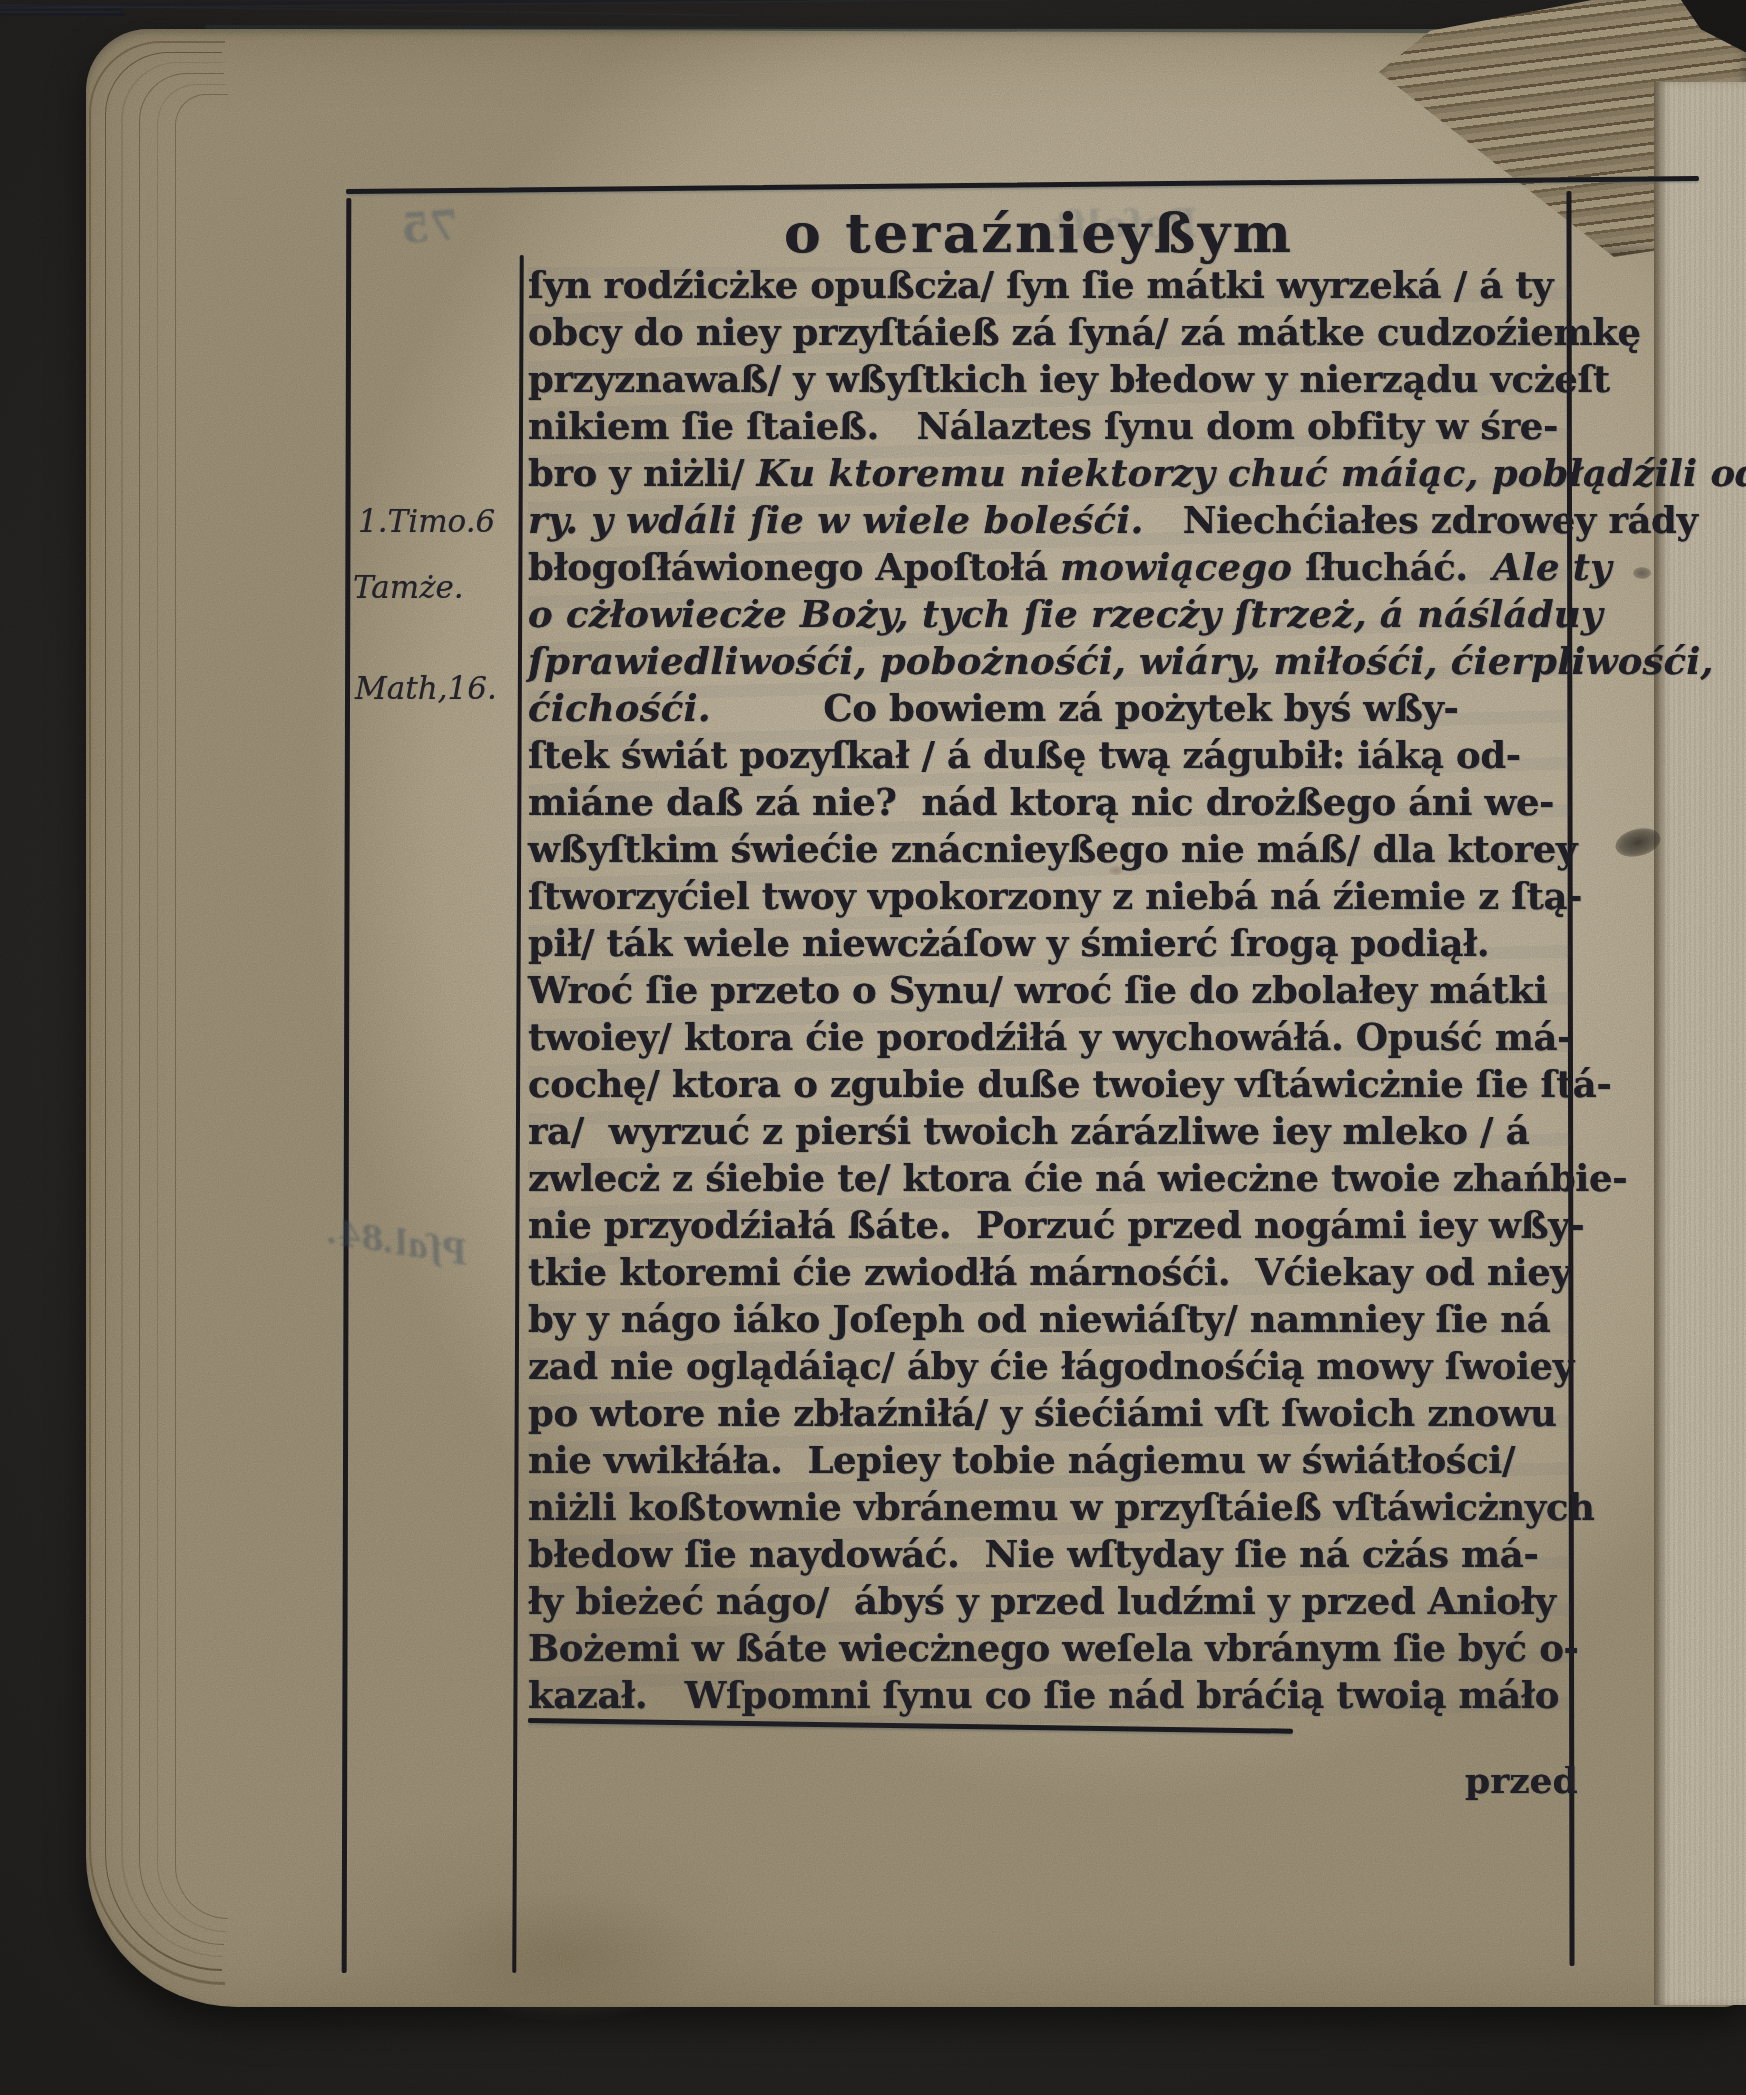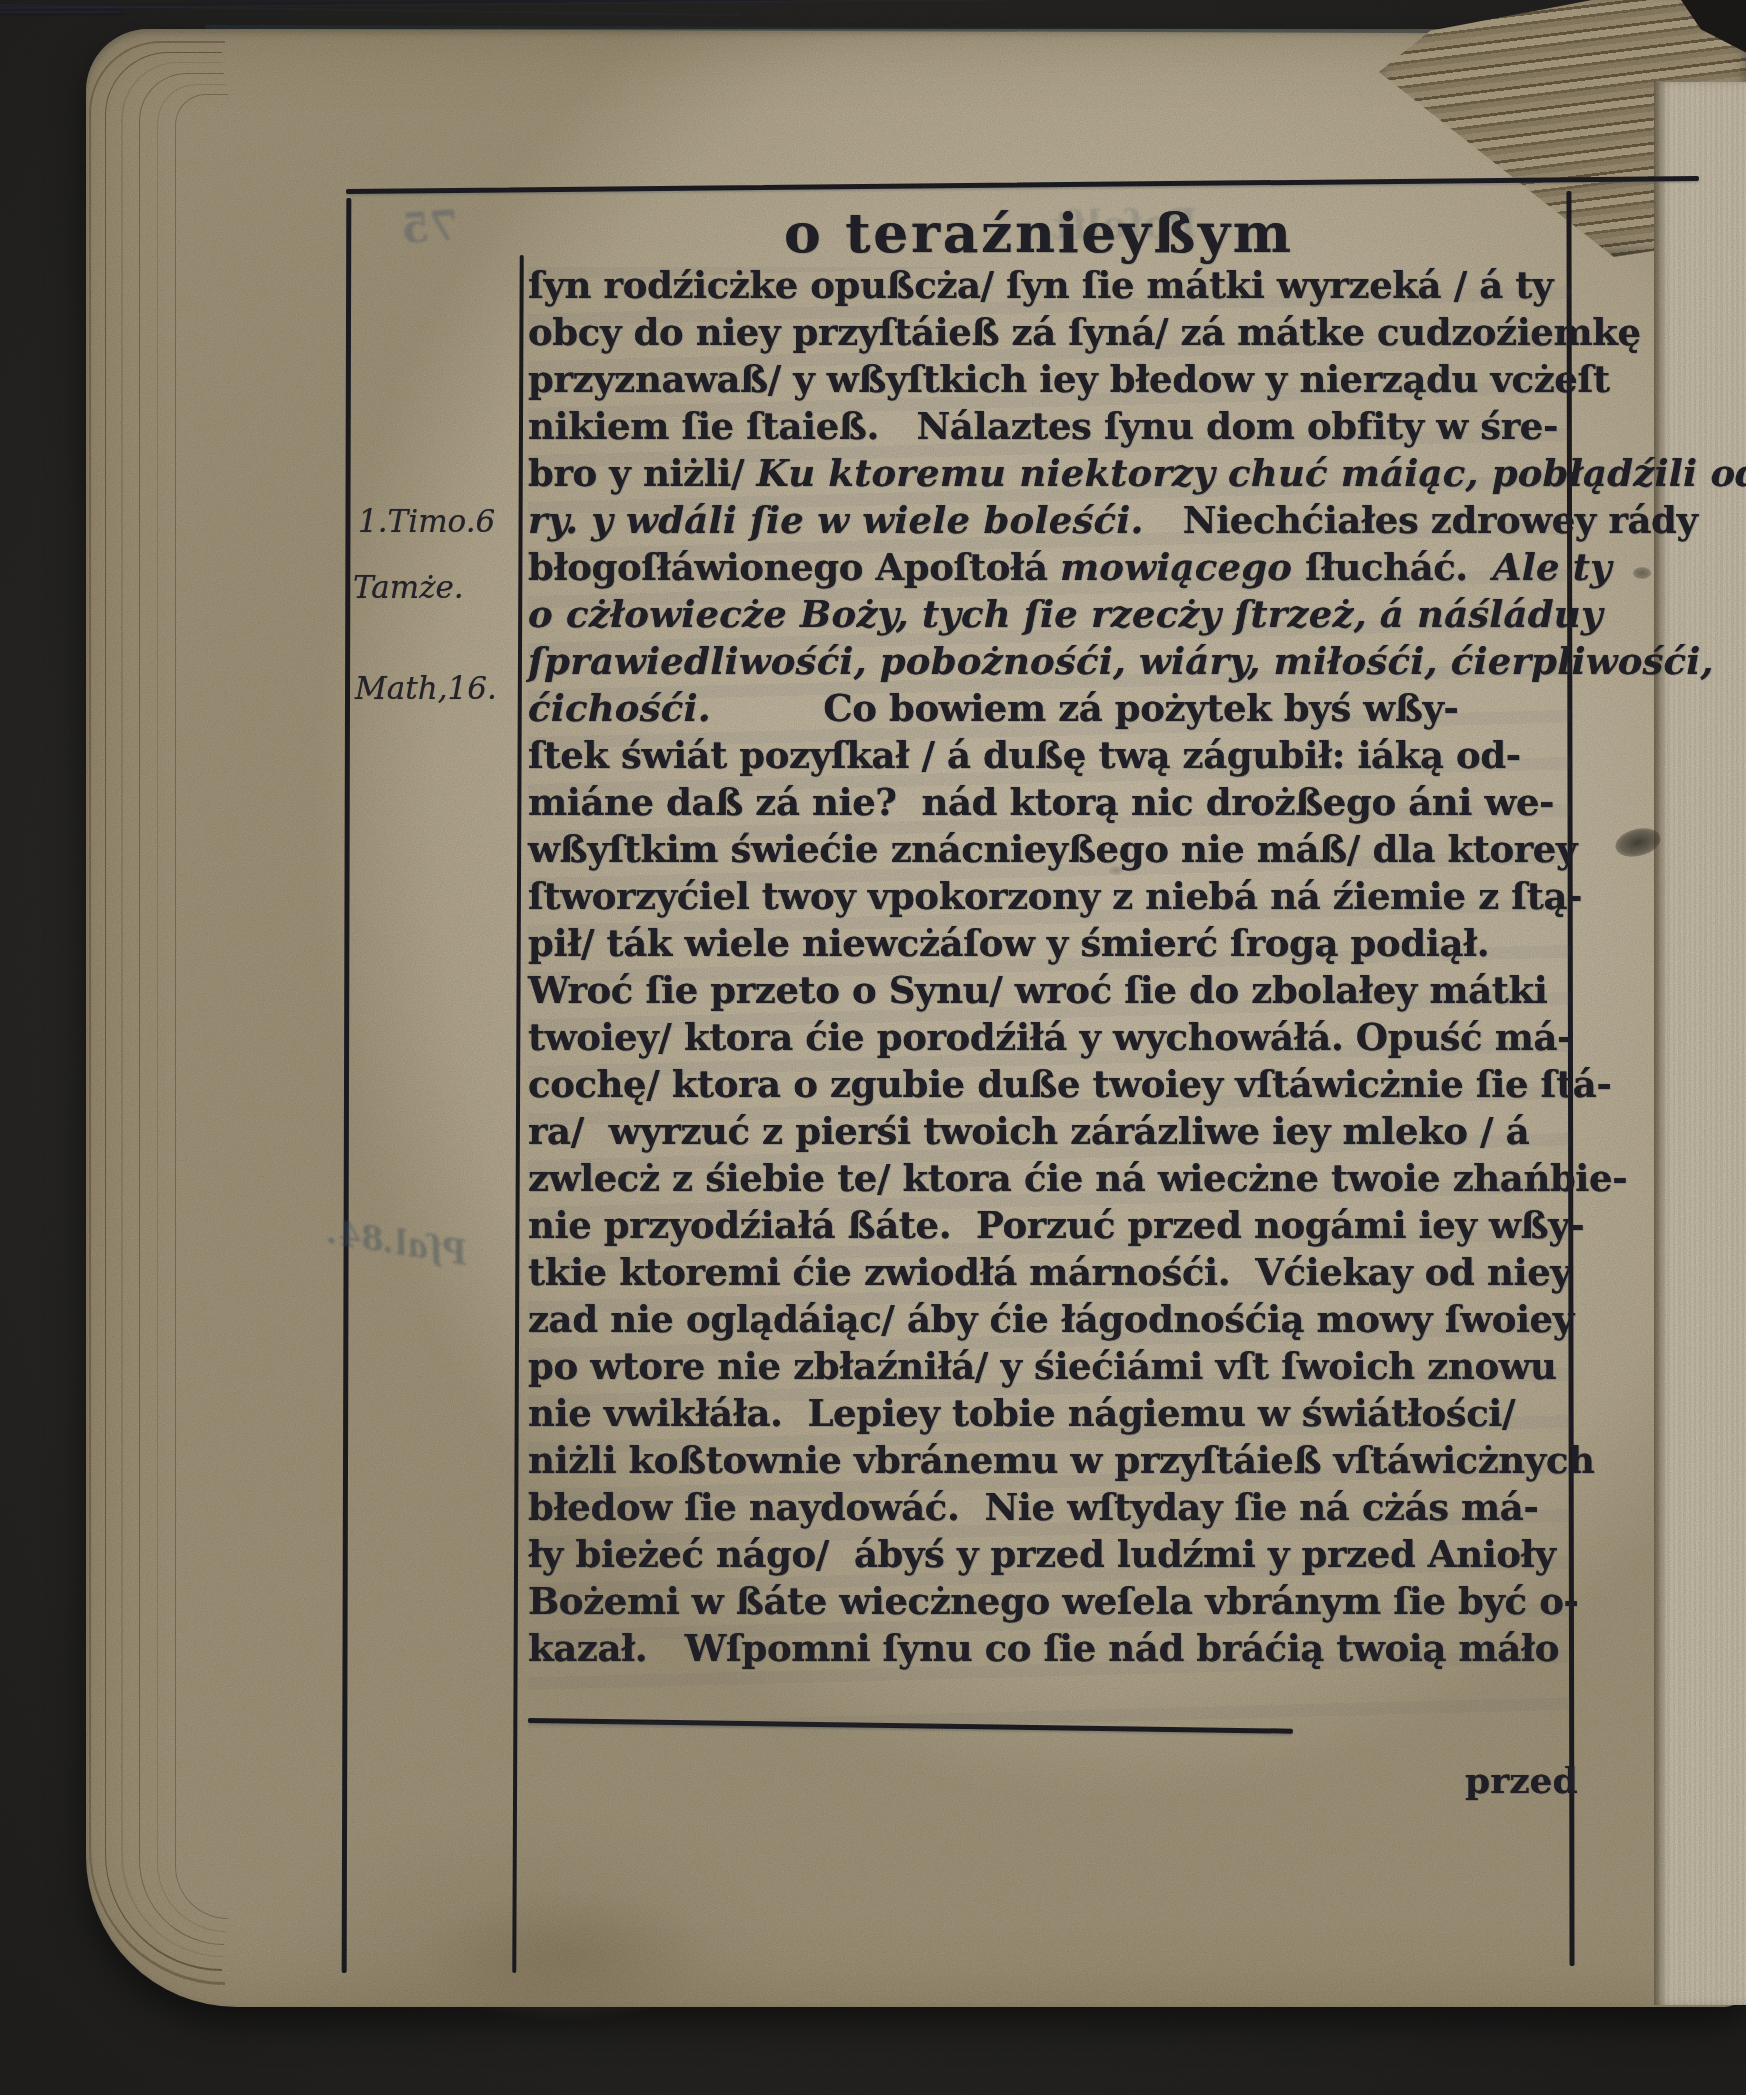--- a/index.html
+++ b/index.html
@@ -133,20 +133,21 @@
       <div class="tl"><span>wßyſtkim świećie znácnieyßego nie máß/ dla ktorey</span></div>
       <div class="tl"><span>ſtworzyćiel twoy vpokorzony z niebá ná źiemie z ſtą-</span></div>
       <div class="tl"><span>pił/ ták wiele niewcżáſow y śmierć ſrogą podiął.</span></div>
       <div class="tl"><span>Wroć ſie przeto o Synu/ wroć ſie do zbolałey mátki</span></div>
       <div class="tl"><span>twoiey/ ktora ćie porodźiłá y wychowáłá. Opuść má-</span></div>
       <div class="tl"><span>cochę/ ktora o zgubie duße twoiey vſtáwicżnie ſie ſtá-</span></div>
       <div class="tl"><span>ra/  wyrzuć z pierśi twoich zárázliwe iey mleko / á</span></div>
       <div class="tl"><span>zwlecż z śiebie te/ ktora ćie ná wiecżne twoie zhańbie-</span></div>
       <div class="tl"><span>nie przyodźiałá ßáte.  Porzuć przed nogámi iey wßy-</span></div>
       <div class="tl"><span>tkie ktoremi ćie zwiodłá márnośći.  Vćiekay od niey</span></div>
+      <div class="tl"><span>by y nágo iáko Joſeph od niewiáſty/ namniey ſie ná</span></div>
       <div class="tl"><span>zad nie oglądáiąc/ áby ćie łágodnośćią mowy ſwoiey</span></div>
       <div class="tl"><span>po wtore nie zbłaźniłá/ y śiećiámi vſt ſwoich znowu</span></div>
       <div class="tl"><span>nie vwikłáła.  Lepiey tobie nágiemu w świátłości/</span></div>
       <div class="tl"><span>niżli koßtownie vbránemu w przyſtáieß vſtáwicżnych</span></div>
       <div class="tl"><span>błedow ſie naydowáć.  Nie wſtyday ſie ná cżás má-</span></div>
       <div class="tl"><span>ły bieżeć nágo/  ábyś y przed ludźmi y przed Anioły</span></div>
       <div class="tl"><span>Bożemi w ßáte wiecżnego weſela vbránym ſie być o-</span></div>
       <div class="tl"><span>kazał.   Wſpomni ſynu co ſie nád bráćią twoią máło</span></div>
     </div>
 

